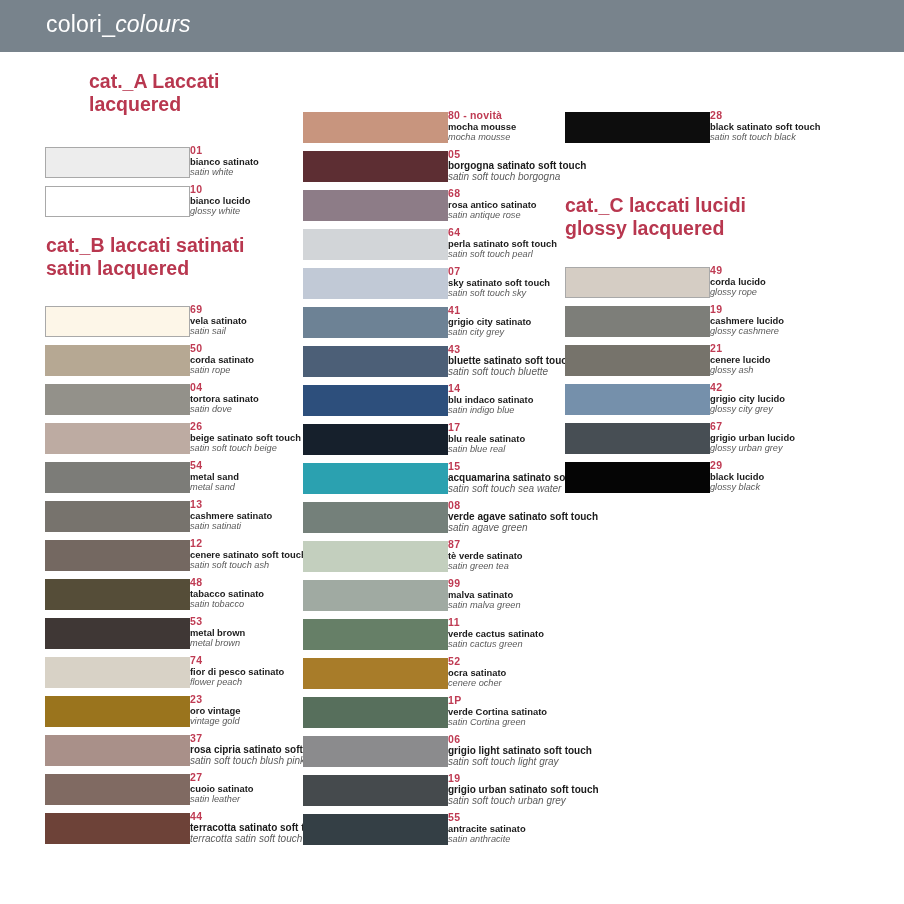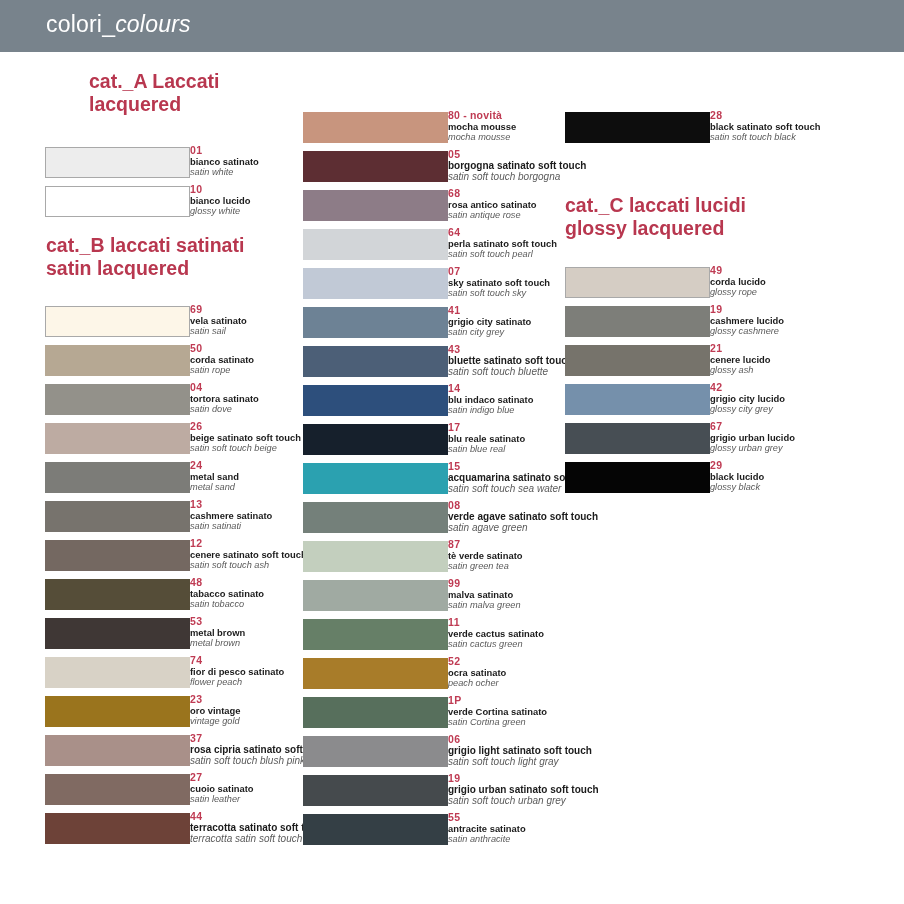--- a/index.html
+++ b/index.html
@@ -142,21 +142,21 @@
         <div class="chip" style="background: rgb(189, 171, 162);"></div>
         <div class="labels">
           <div class="code">26</div>
           <div class="it-name">beige satinato soft touch</div>
           <div class="en-name">satin soft touch beige</div>
         </div>
       </div>
       <div class="row">
         <div class="chip" style="background: rgb(124, 124, 120);"></div>
         <div class="labels">
-          <div class="code">24</div>
+          <div class="code">54</div>
           <div class="it-name">metal sand</div>
           <div class="en-name">metal sand</div>
         </div>
       </div>
       <div class="row">
         <div class="chip" style="background: rgb(119, 115, 109);"></div>
         <div class="labels">
           <div class="code">13</div>
           <div class="it-name">cashmere satinato</div>
           <div class="en-name">satin satinati</div>
@@ -338,21 +338,21 @@
           <div class="code">11</div>
           <div class="it-name">verde cactus satinato</div>
           <div class="en-name">satin cactus green</div>
         </div>
       </div>
       <div class="row">
         <div class="chip" style="background: rgb(168, 124, 41);"></div>
         <div class="labels">
           <div class="code">52</div>
           <div class="it-name">ocra satinato</div>
-          <div class="en-name">peach ocher</div>
+          <div class="en-name">cenere ocher</div>
         </div>
       </div>
       <div class="row">
         <div class="chip" style="background: rgb(87, 111, 92);"></div>
         <div class="labels">
           <div class="code">1P</div>
           <div class="it-name">verde Cortina satinato</div>
           <div class="en-name">satin Cortina green</div>
         </div>
       </div>

